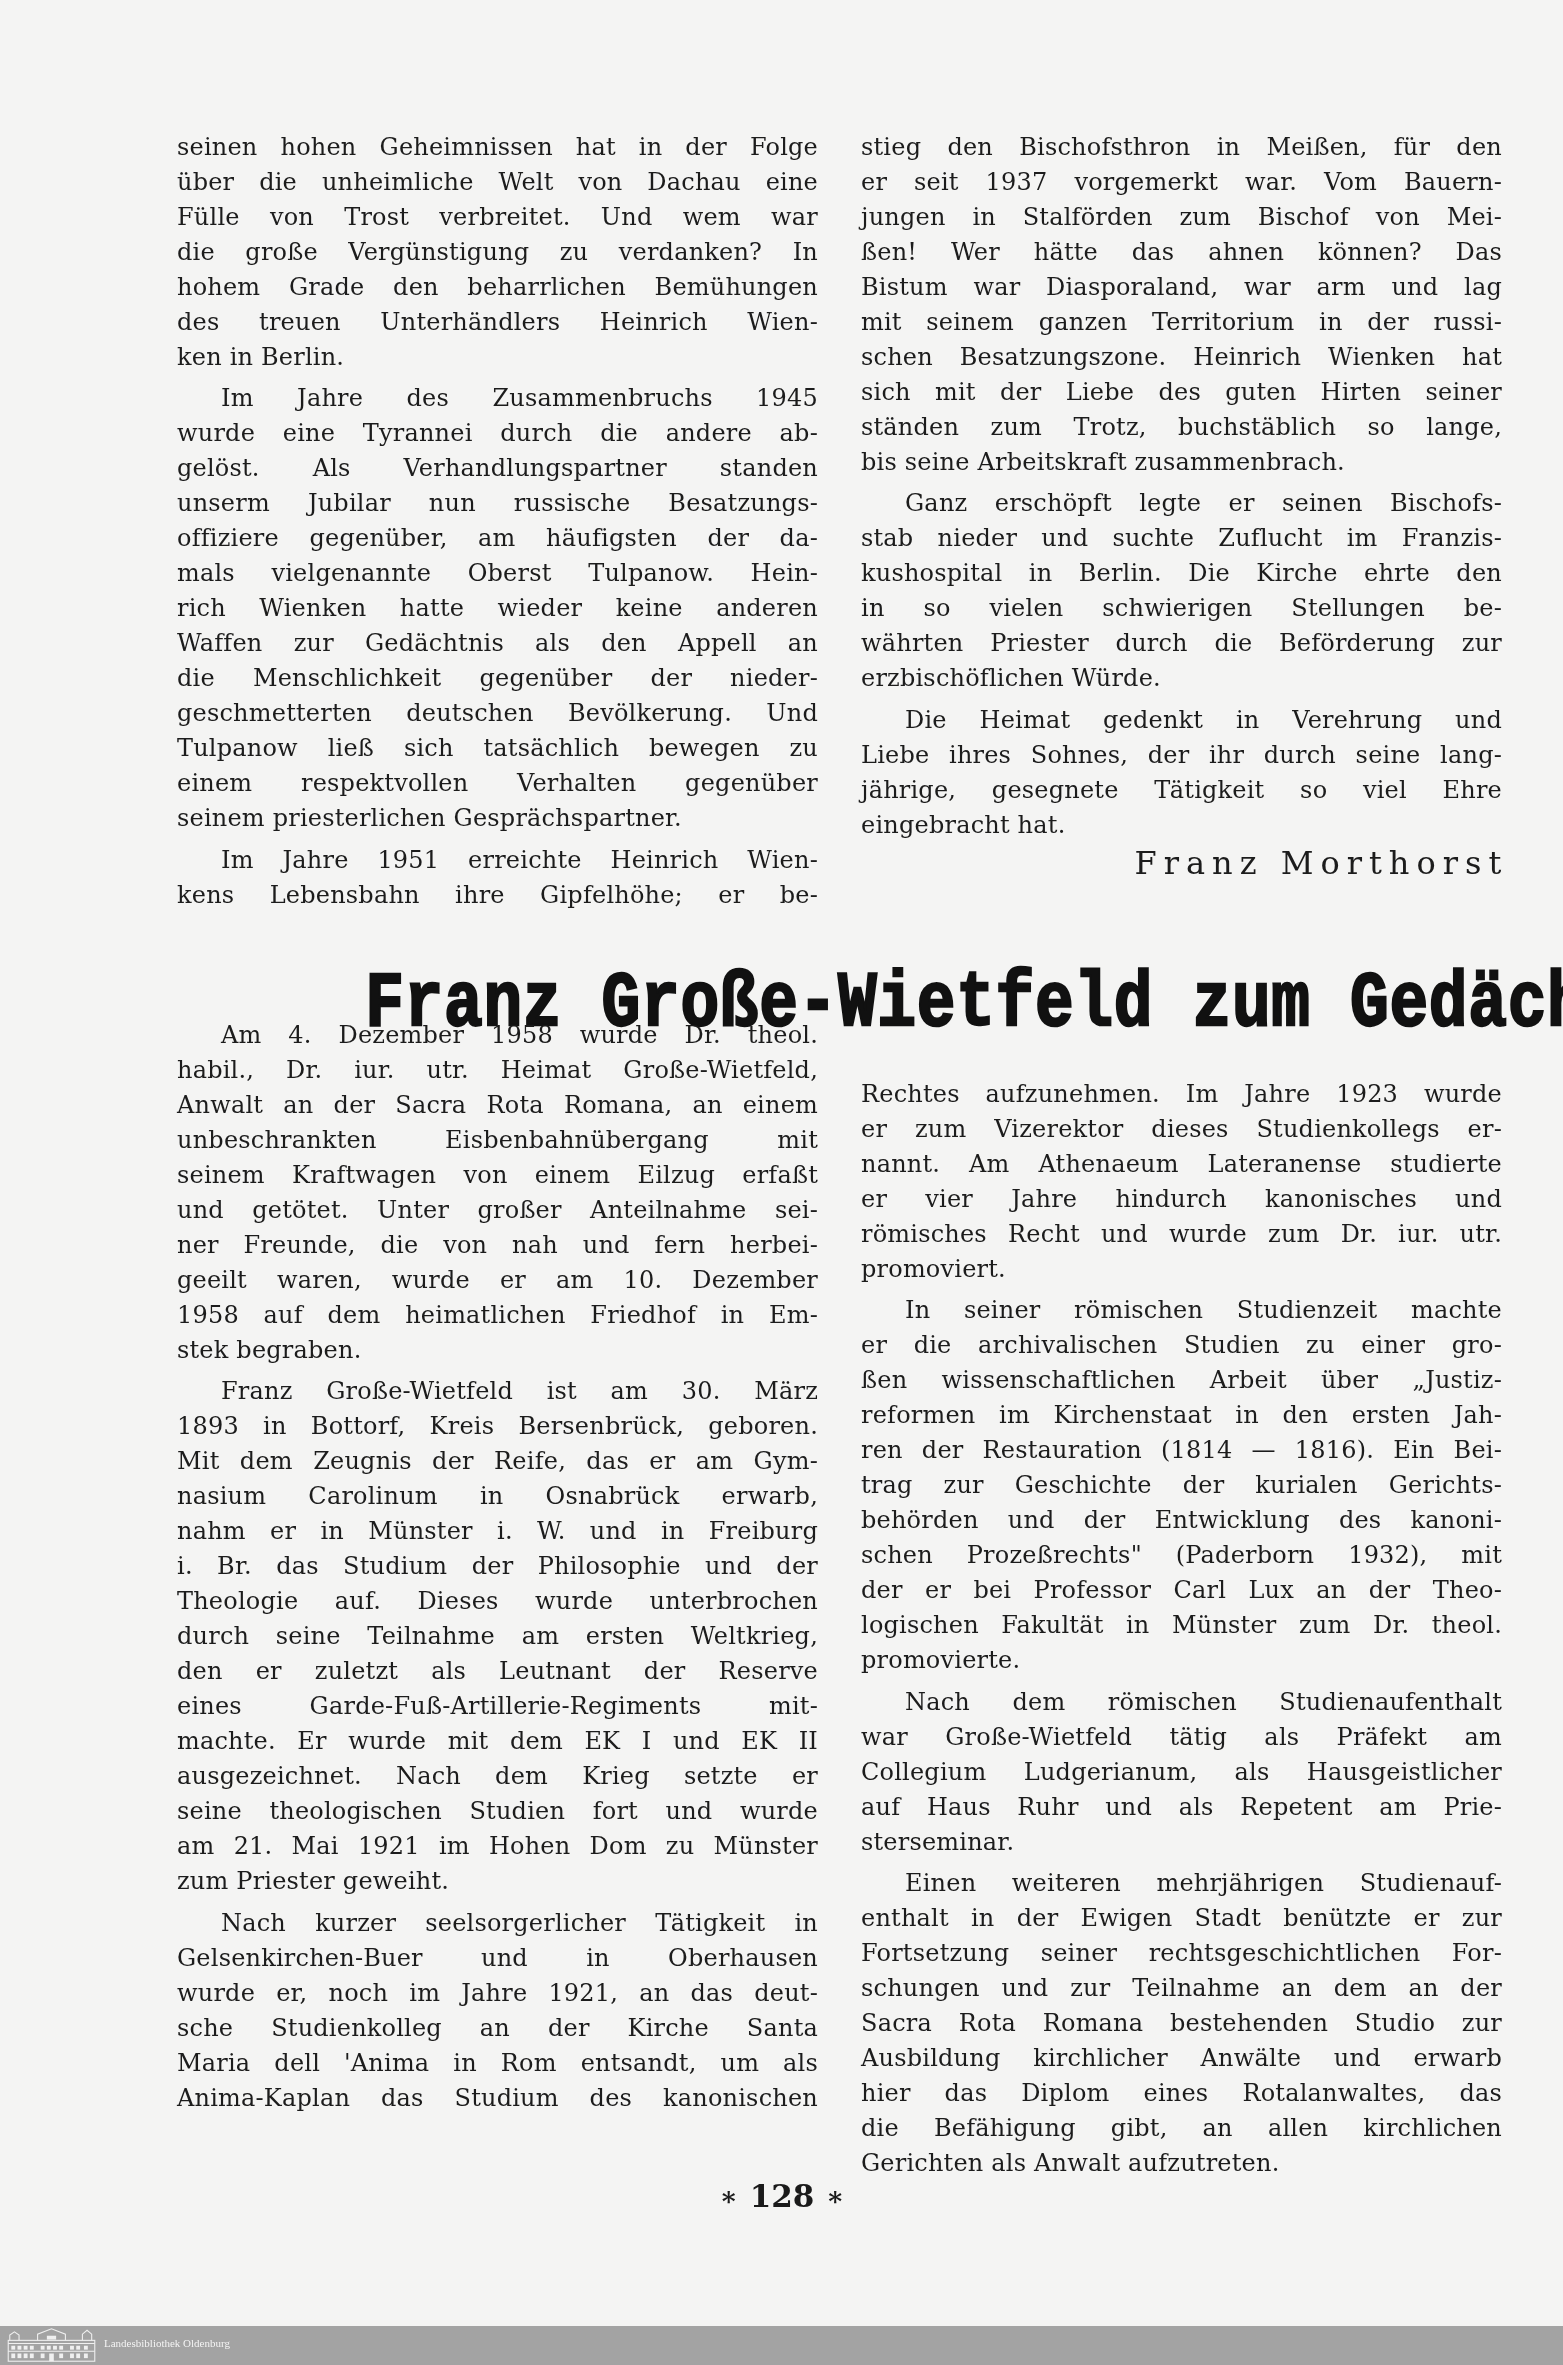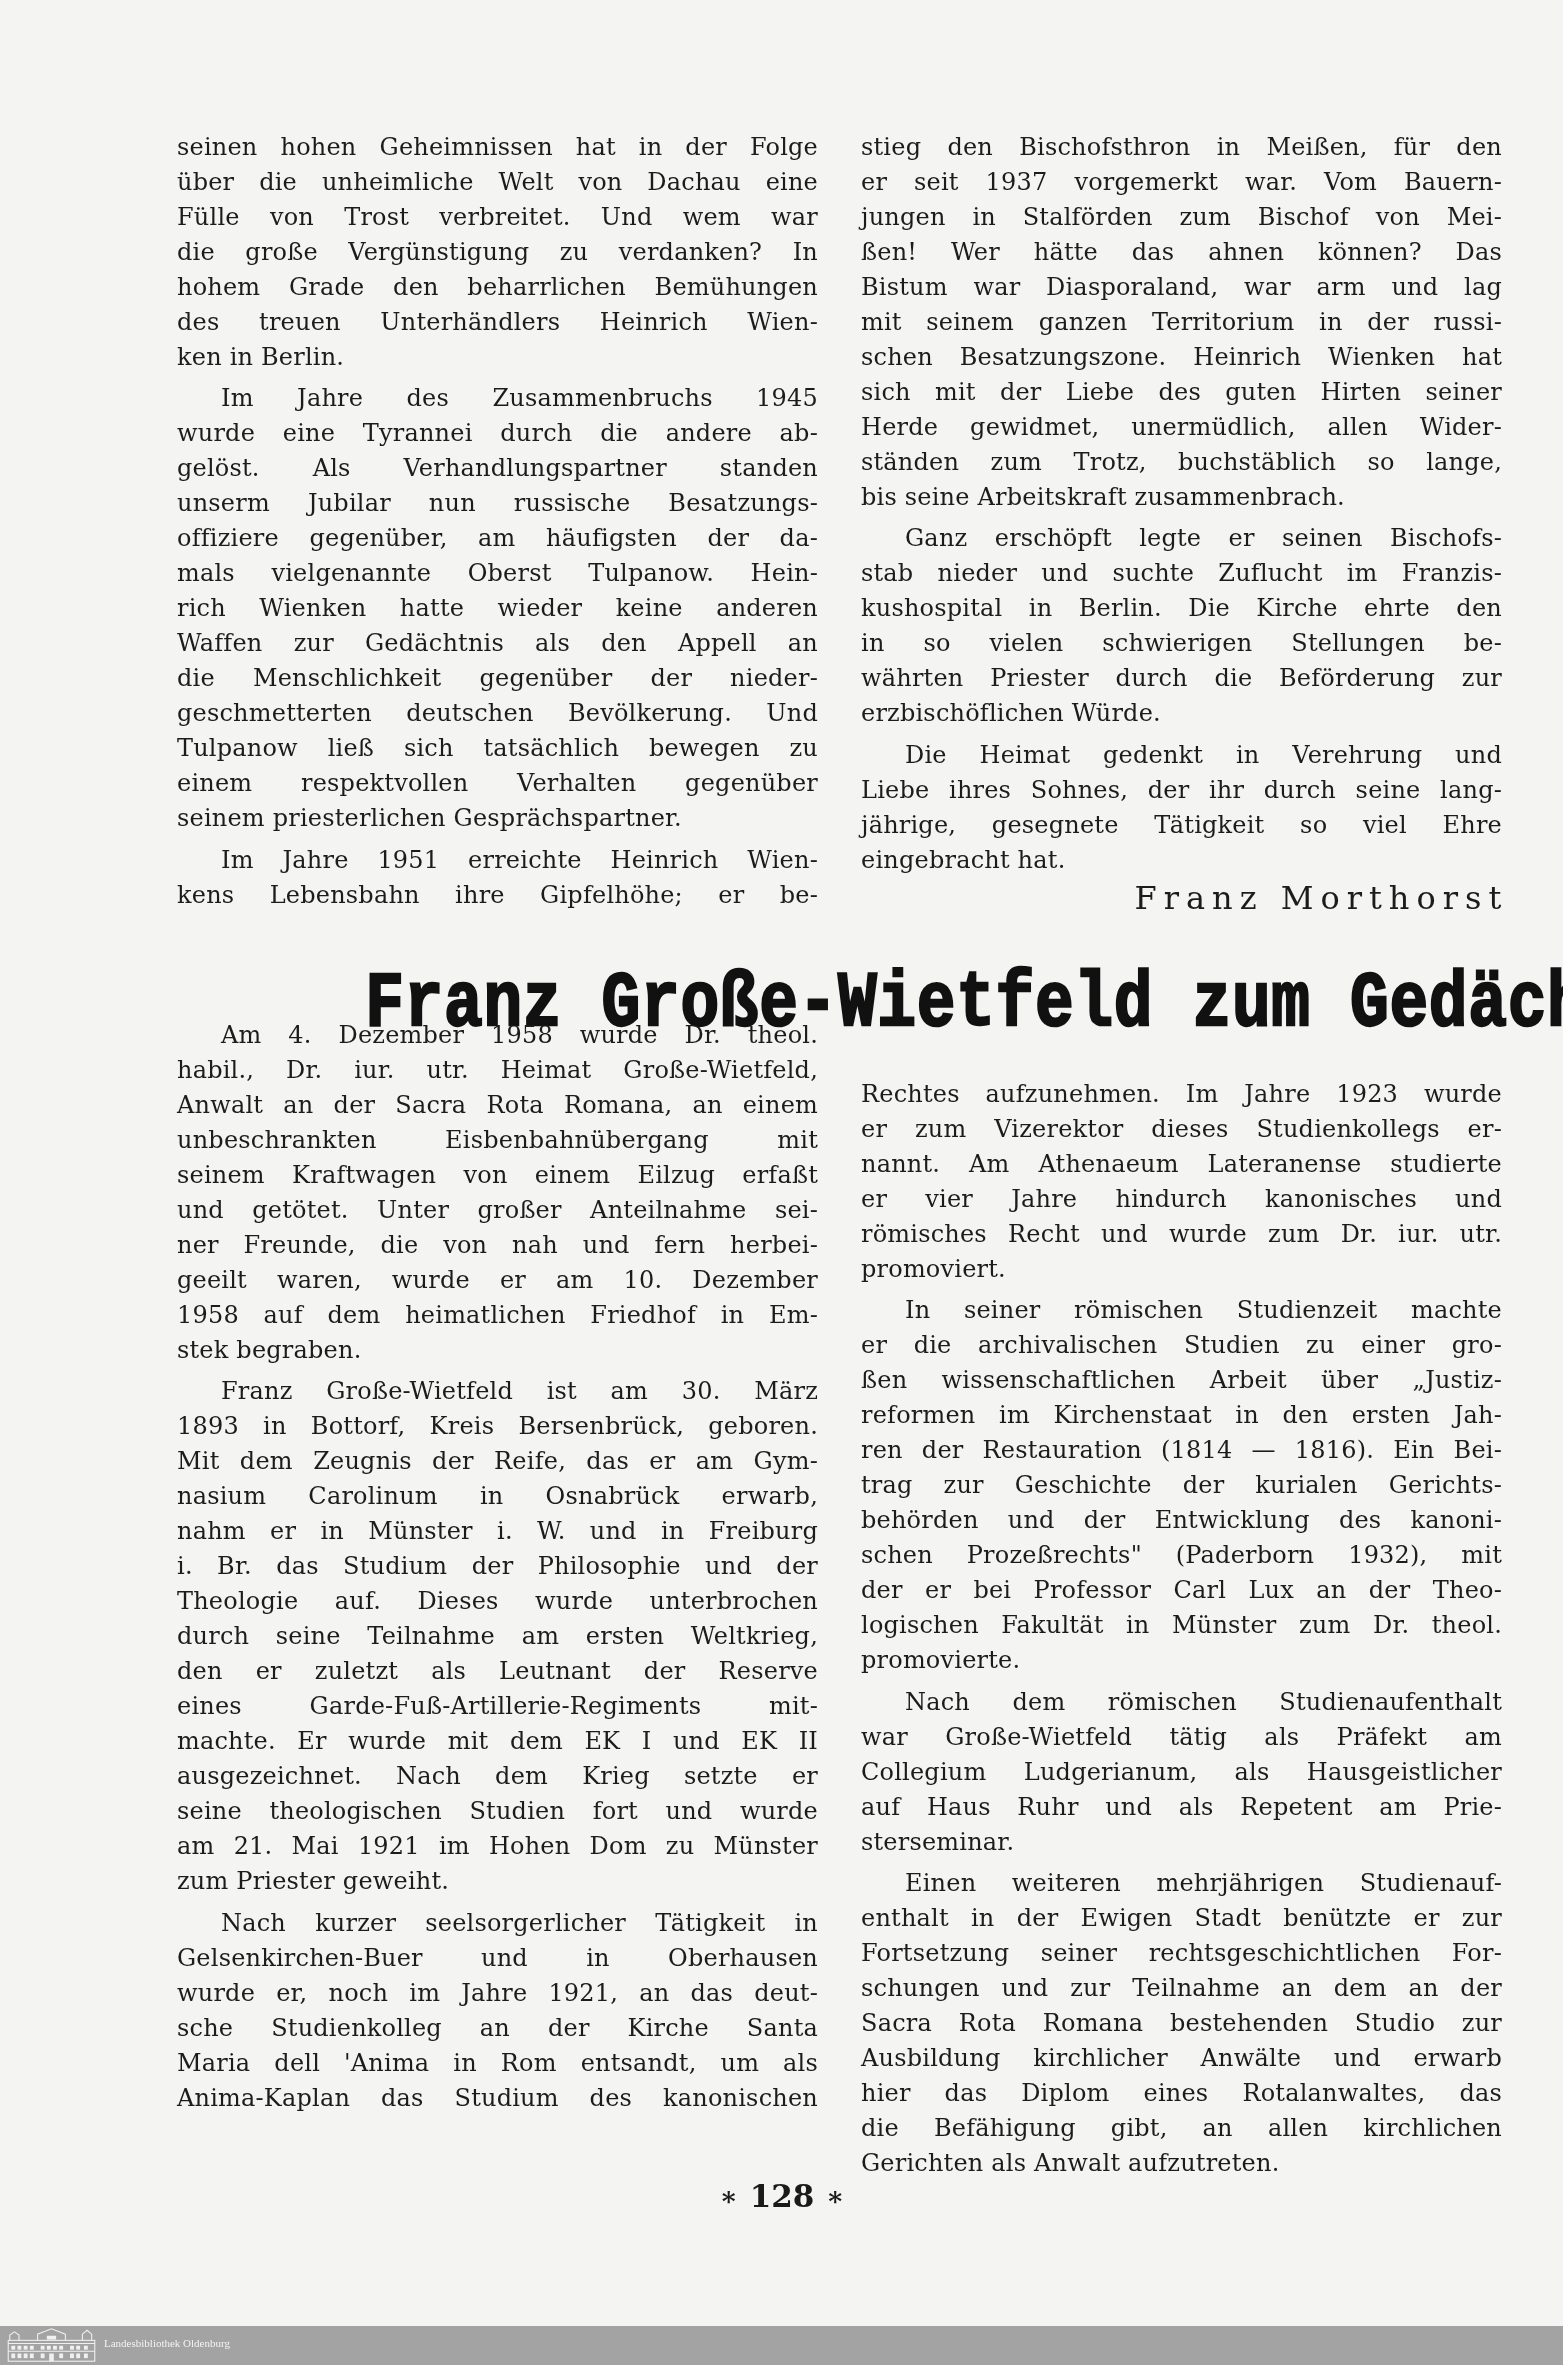--- a/index.html
+++ b/index.html
@@ -151,21 +151,20 @@
 
   <div class="col" id="upper-right" style="left:861px; top:130px;">
       <div class="line">stieg den Bischofsthron in Meißen, für den</div>
       <div class="line">er seit 1937 vorgemerkt war. Vom Bauern-</div>
       <div class="line">jungen in Stalförden zum Bischof von Mei-</div>
       <div class="line">ßen! Wer hätte das ahnen können? Das</div>
       <div class="line">Bistum war Diasporaland, war arm und lag</div>
       <div class="line">mit seinem ganzen Territorium in der russi-</div>
       <div class="line">schen Besatzungszone. Heinrich Wienken hat</div>
       <div class="line">sich mit der Liebe des guten Hirten seiner</div>
-      <div class="line">Herde gewidmet, unermüdlich, allen Wider-</div>
       <div class="line">ständen zum Trotz, buchstäblich so lange,</div>
       <div class="line last">bis seine Arbeitskraft zusammenbrach.</div>
       <div class="para-gap"></div>
       <div class="line indent">Ganz erschöpft legte er seinen Bischofs-</div>
       <div class="line">stab nieder und suchte Zuflucht im Franzis-</div>
       <div class="line">kushospital in Berlin. Die Kirche ehrte den</div>
       <div class="line">in so vielen schwierigen Stellungen be-</div>
       <div class="line">währten Priester durch die Beförderung zur</div>
       <div class="line last">erzbischöflichen Würde.</div>
       <div class="para-gap"></div>

